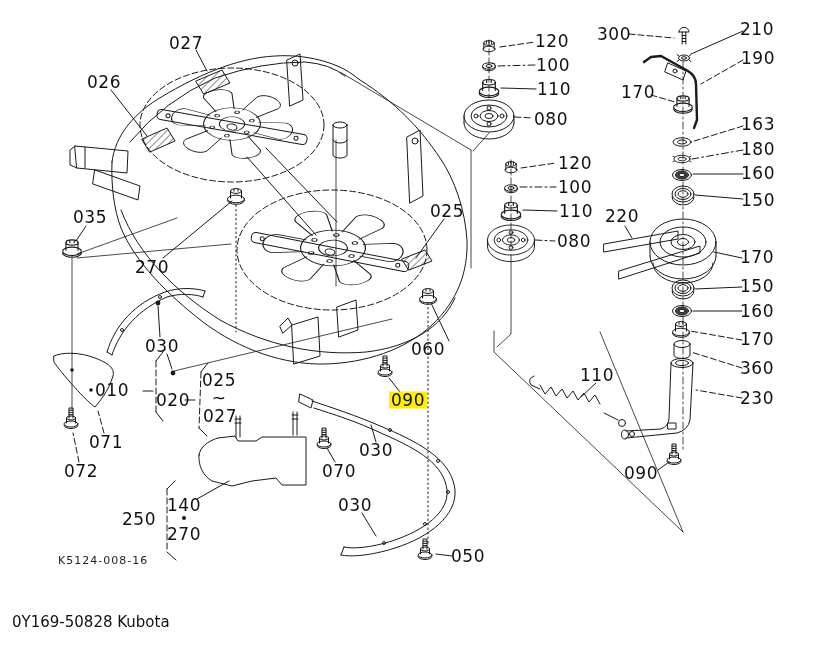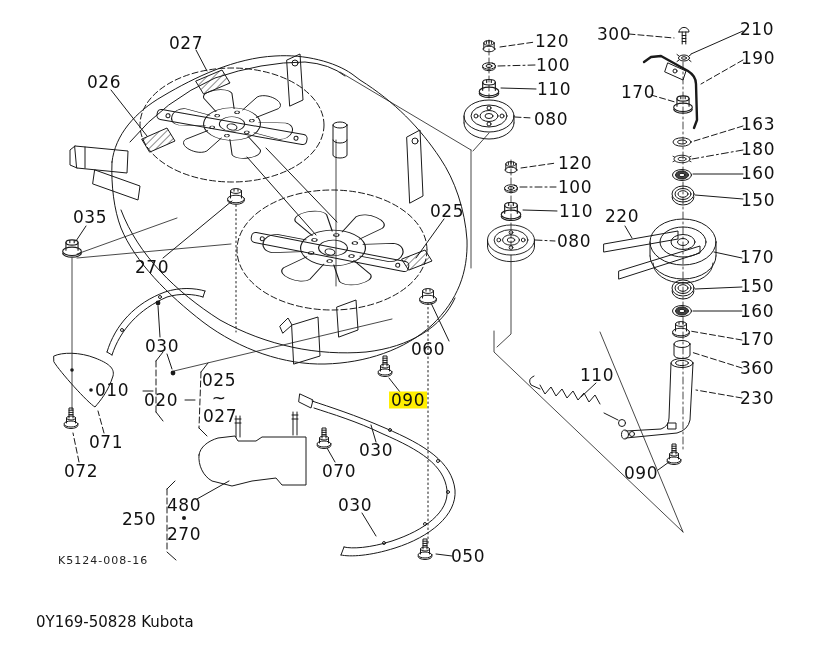--- a/index.html
+++ b/index.html
@@ -13,21 +13,21 @@
   #art .hatched{fill:url(#hatch);stroke:#1a1a1a;}
   #art .d{stroke-dasharray:6 3;}
   #art .dd{stroke-dasharray:7 3 2 3;}
   #art .dot{stroke-dasharray:1.5 3;}
   #art .thin{stroke-width:0.8;}
   #art .thick{stroke-width:2.4;}
   .lbl{position:absolute;transform:translate(-50%,-50%);font-size:17px;color:#111;
        letter-spacing:0.5px;white-space:nowrap;line-height:1;}
   .hl{padding:0 2px;}
   .code{position:absolute;font-size:11px;color:#222;letter-spacing:1px;white-space:nowrap;}
-  .ref{position:absolute;font-size:15px;color:#111;white-space:nowrap;margin-left:24px;}
+  .ref{position:absolute;font-size:15px;color:#111;white-space:nowrap;}
 </style>
 </head>
 <body>
 
 <div id="stage" style="background: rgb(255, 255, 255);">
 
 <svg id="art" width="813" height="654" viewBox="0 0 813 654">
   <defs>
     <pattern id="hatch" width="5" height="5" patternUnits="userSpaceOnUse" patternTransform="rotate(45)">
       <line x1="0" y1="0" x2="0" y2="5" stroke="#1a1a1a" stroke-width="1"></line>
@@ -441,27 +441,27 @@
   <div class="lbl" style="left:757px;top:311px">160</div>
   <div class="lbl" style="left:757px;top:339px">170</div>
   <div class="lbl" style="left:757px;top:368px">360</div>
   <div class="lbl" style="left:757px;top:398px">230</div>
   <div class="lbl" style="left:428px;top:349px">060</div>
   <div class="lbl" style="left:597px;top:375px">110</div>
   <div class="lbl" style="left:641px;top:473px">090</div>
   <div class="lbl" style="left:468px;top:556px">050</div>
   <div class="lbl" style="left:162px;top:346px">030</div>
   <div class="lbl" style="left:112px;top:390px">010</div>
-  <div class="lbl" style="left:161px;top:400px">020</div>
+  <div class="lbl" style="left:173px;top:400px">020</div>
   <div class="lbl" style="left:219px;top:380px">025</div>
   <div class="lbl" style="left:219px;top:398px">~</div>
   <div class="lbl" style="left:220px;top:416px">027</div>
   <div class="lbl" style="left:106px;top:442px">071</div>
   <div class="lbl" style="left:81px;top:471px">072</div>
-  <div class="lbl" style="left:184px;top:505px">480</div>
+  <div class="lbl" style="left:184px;top:505px">140</div>
   <div class="lbl" style="left:139px;top:519px">250</div>
   <div class="lbl" style="left:184px;top:534px">270</div>
   <div class="lbl" style="left:339px;top:471px">070</div>
   <div class="lbl" style="left:376px;top:450px">030</div>
   <div class="lbl" style="left:355px;top:505px">030</div>
   <div class="lbl hl" style="left: 408px; top: 400px; background: rgb(255, 238, 0);">090</div>
 
   <div class="code" style="left:58px;top:554px">K5124-008-16</div>
   <div class="ref" style="left:12px;top:613px">0Y169-50828 Kubota</div>
 

